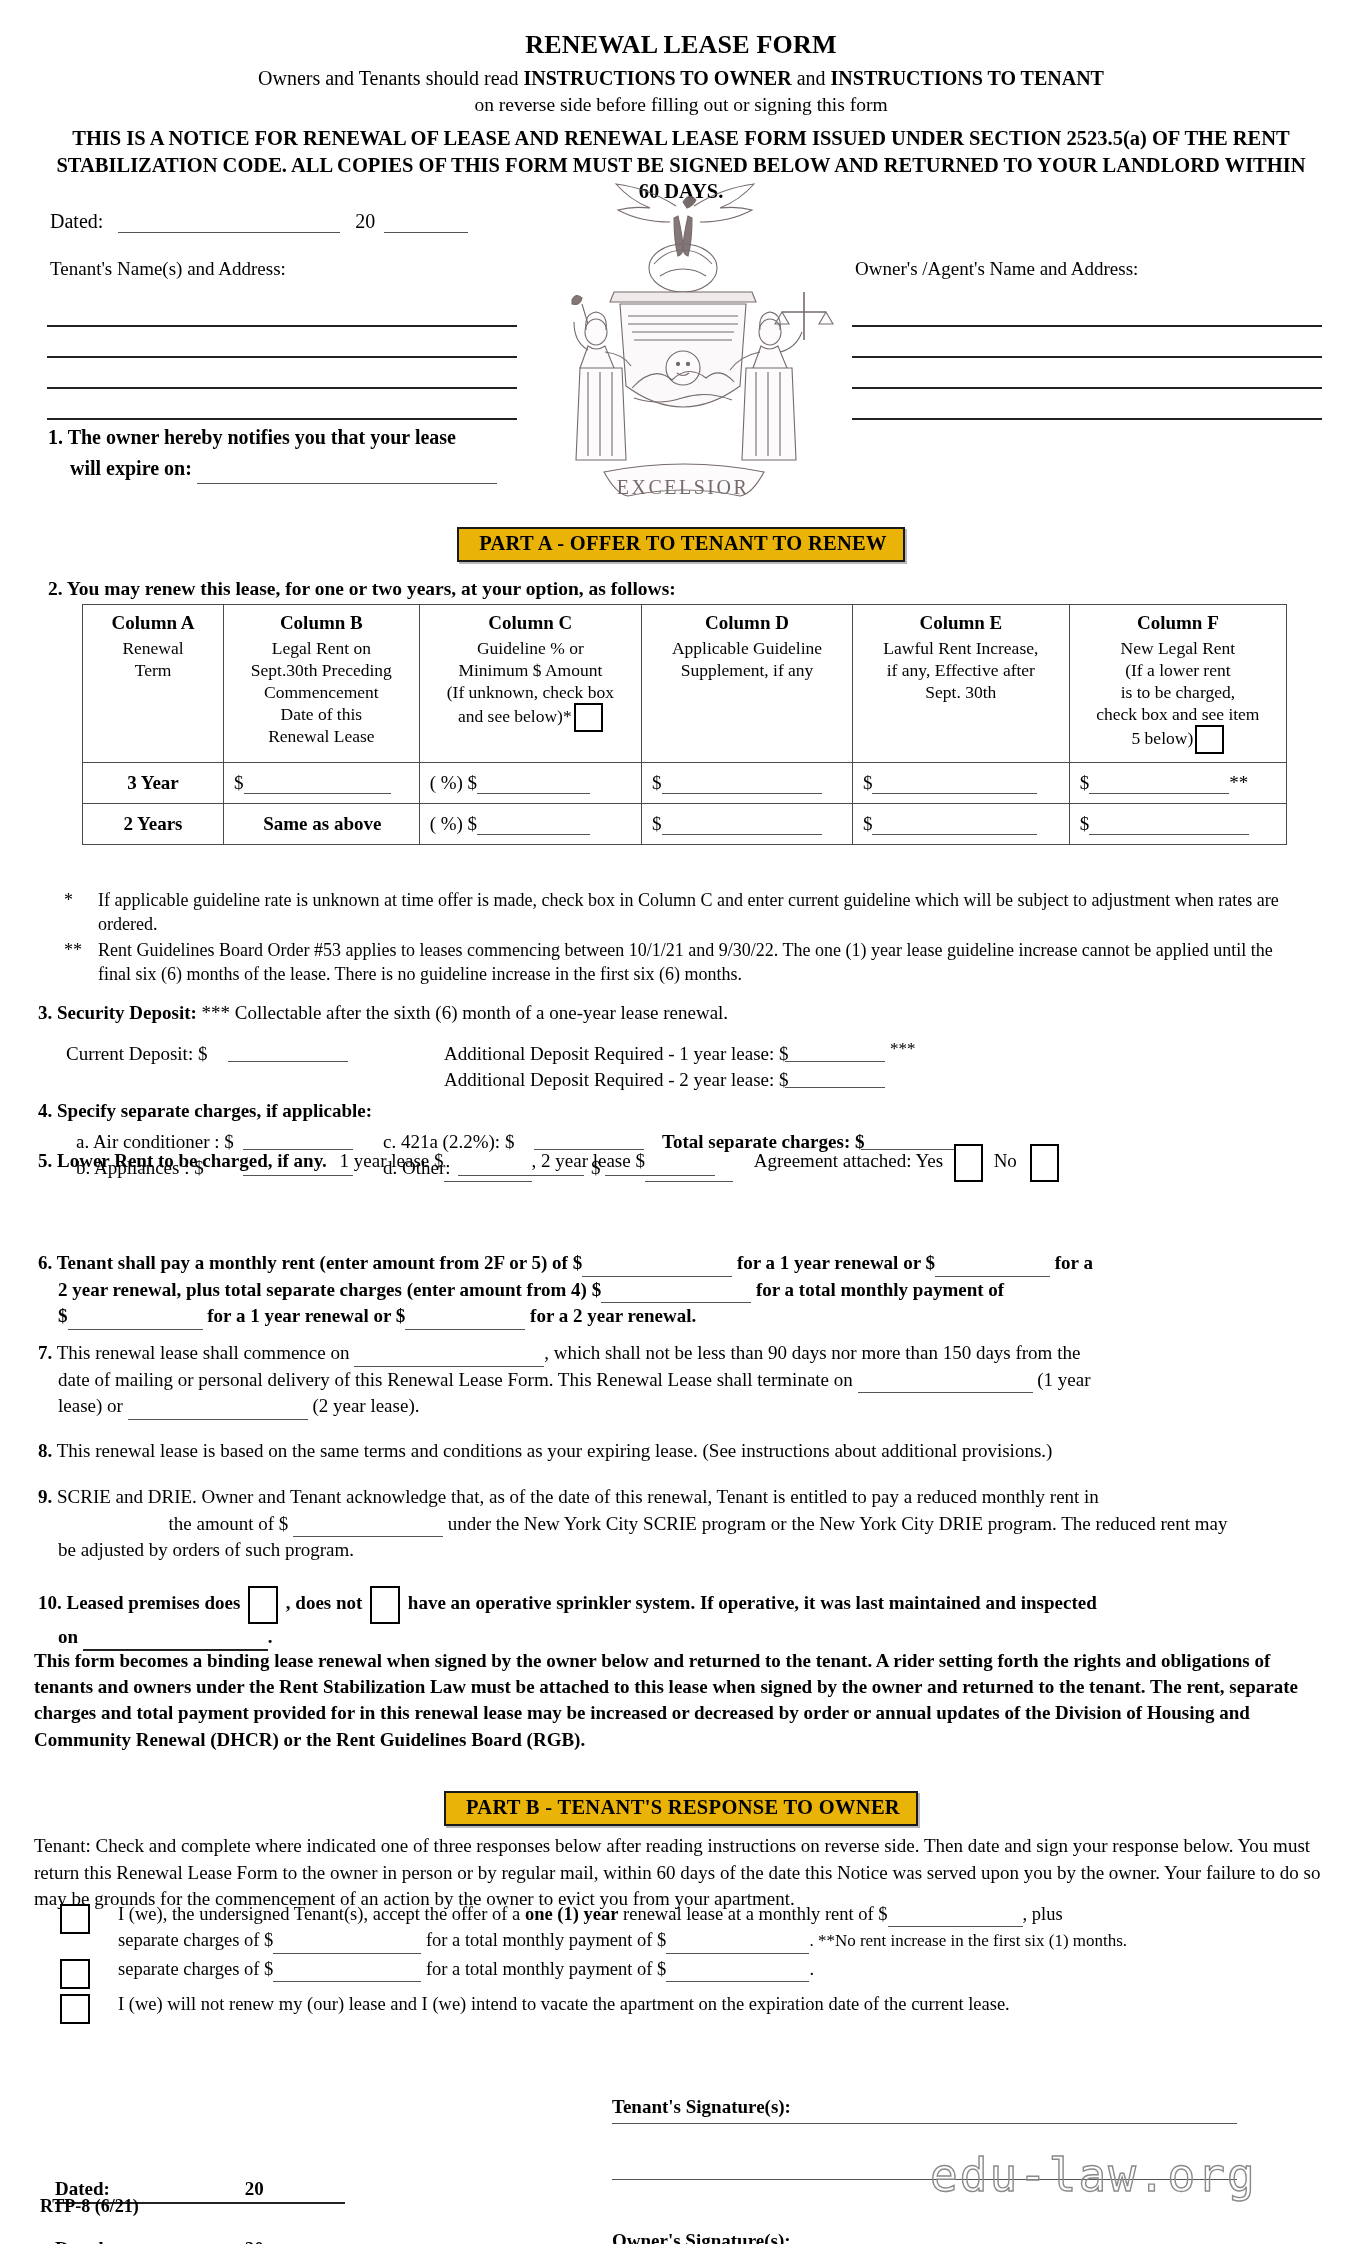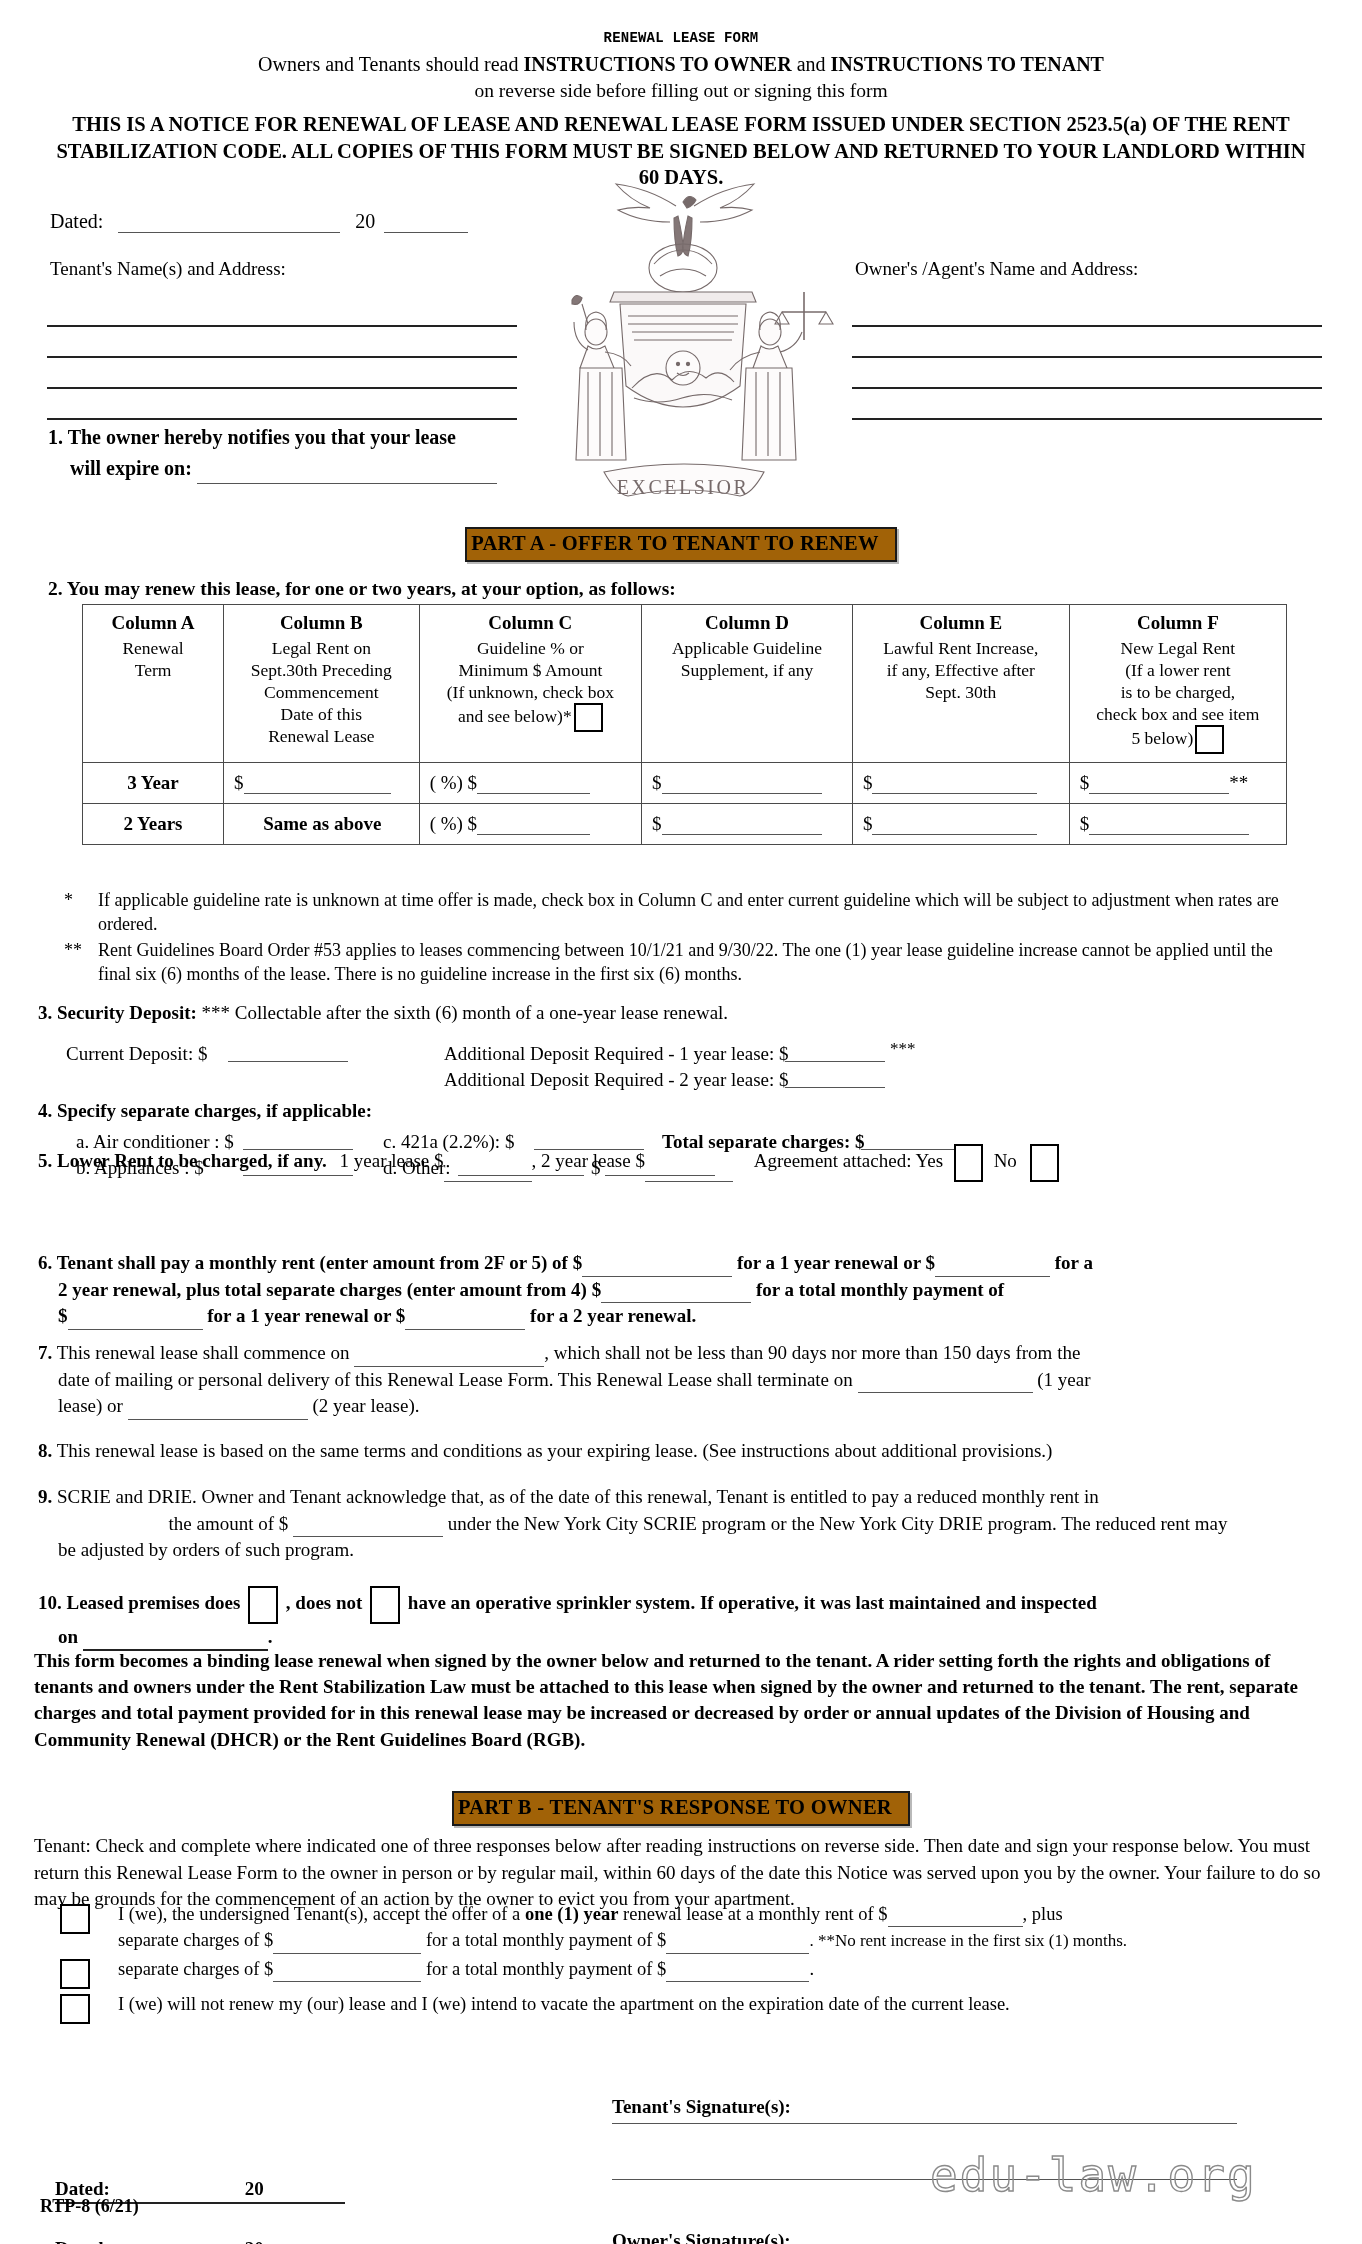--- a/index.html
+++ b/index.html
@@ -15,21 +15,21 @@
 
   
   .b { font-weight:bold; }
   .ctr { text-align:center; }
   .ul { display:inline-block; border-bottom:1.5px solid #555; vertical-align:bottom; height:1.05em; }
   .ul-dk { display:inline-block; border-bottom:2px solid #222; vertical-align:bottom; height:1.05em; }
   .box { display:inline-block; border:2.5px solid #000; background:#fff; vertical-align:middle; }
 
   
   .hdr { padding-top:30px; }
-  .hdr .l1 { font-size:14px; font-weight:bold; letter-spacing:.2px;font-family:Liberation Mono, monospace; }
+  .hdr .l1 { font-size:26px; font-weight:bold; letter-spacing:.2px; }
   .hdr .l2 { font-size:20px; margin-top:7px; }
   .hdr .l3 { font-size:19.5px; margin-top:4px; }
   .hdr .l4 { font-size:20.5px; font-weight:bold; margin-top:9px; line-height:1.30; padding:0 52px; }
 
   
   .dated { position:absolute; left:50px; top:210px; font-size:20px; }
   .dated .lbl { margin-right:10px; }
 
   
   .names-l { position:absolute; left:50px; top:258px; font-size:19px; }
@@ -42,24 +42,24 @@
   .seal { position:absolute; left:508px; top:172px; width:350px; height:360px; opacity:.92; }
 
   
   .item1 { position:absolute; left:48px; top:422px; font-size:20px; font-weight:bold; line-height:1.55; }
   .item1 .line2 { margin-left:22px; }
 
   
   .part-banner {
     display:inline-block;
     border:2.5px solid #1a1a1a;
-    background:#a16207;
+    background:#eab308;
     font-weight:bold;
     font-size:20.5px;
-    padding:3px 16px 5px 4px;
+    padding:3px 16px 5px 20px;
     letter-spacing:.3px;
     box-shadow:2px 2px 0 #b9b9b9;
   }
   .part-a-wrap { position:absolute; left:0; top:527px; width:1362px; text-align:center; }
   .part-b-wrap { position:absolute; left:0; top:1791px; width:1362px; text-align:center; }
 
   
   .item2 { position:absolute; left:48px; top:578px; font-size:19.5px; font-weight:bold; }
 
   

